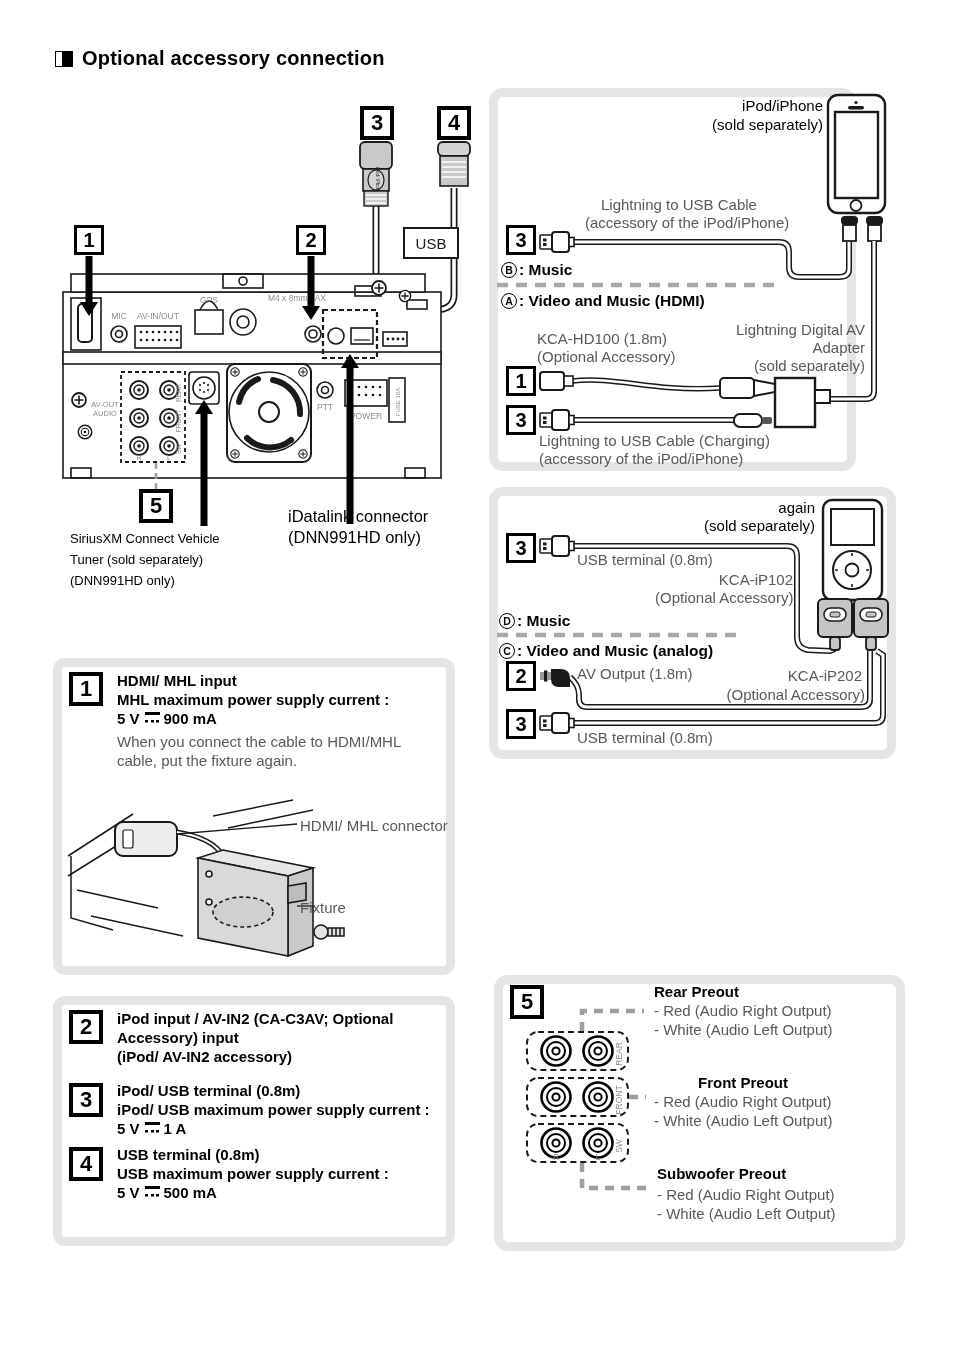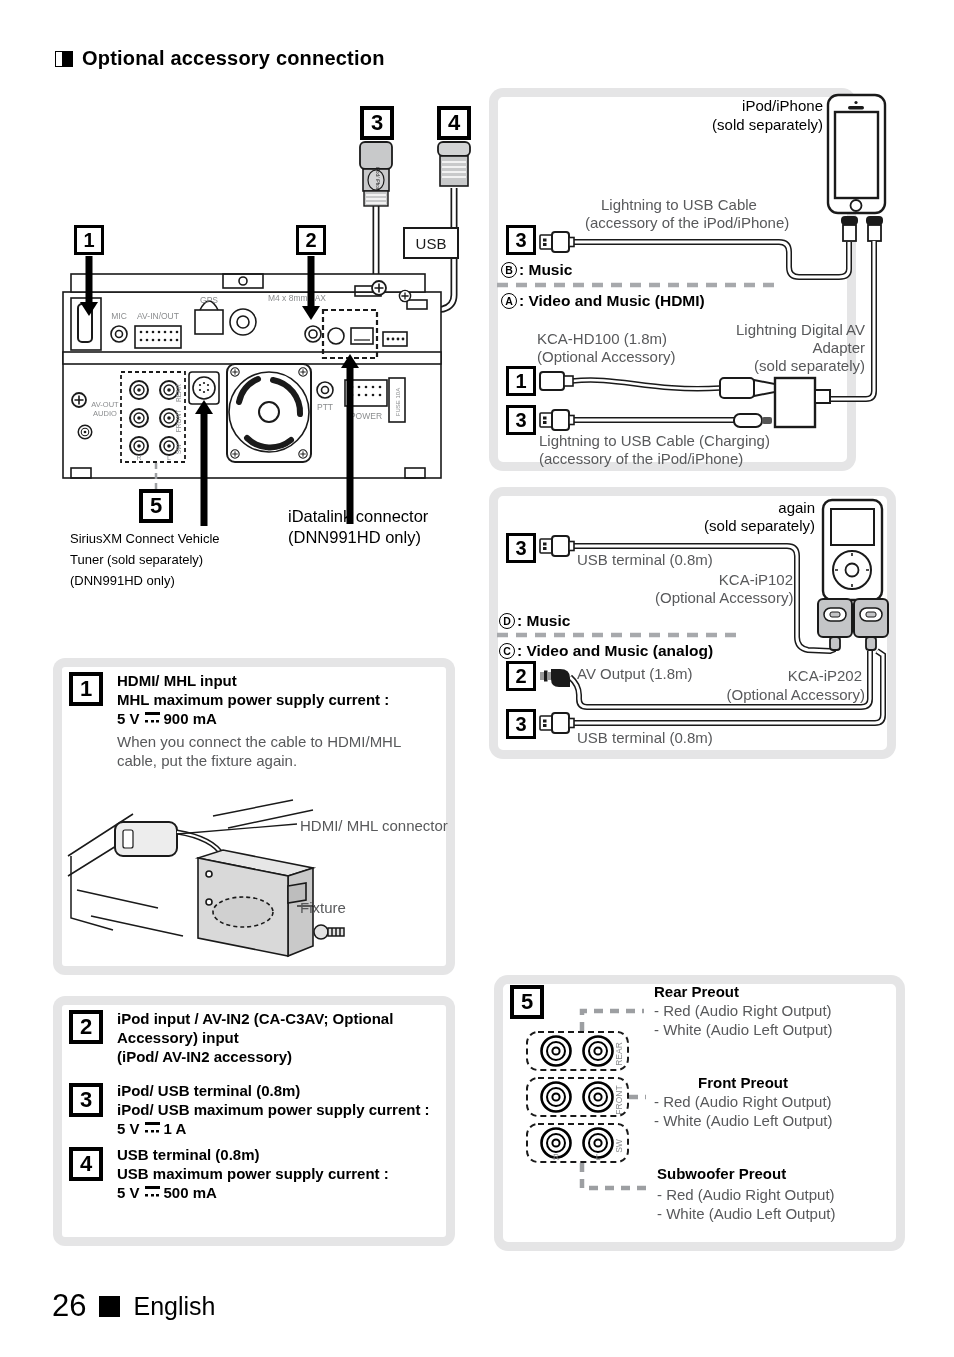--- a/index.html
+++ b/index.html
@@ -492,19 +492,14 @@
     <div class="t g" style="left:160px;top:27px;">- Red (Audio Right Output)</div>
     <div class="t g" style="left:160px;top:46px;">- White (Audio Left Output)</div>
     <div class="t b" style="left:160px;top:99px;margin-left:44px;">Front Preout</div>
     <div class="t g" style="left:160px;top:118px;">- Red (Audio Right Output)</div>
     <div class="t g" style="left:160px;top:137px;">- White (Audio Left Output)</div>
     <div class="t b" style="left:163px;top:190px;">Subwoofer Preout</div>
     <div class="t g" style="left:163px;top:211px;">- Red (Audio Right Output)</div>
     <div class="t g" style="left:163px;top:230px;">- White (Audio Left Output)</div>
   </div>
 
-  <div class="footerbox">
-    <span class="pagenum">26</span>
-    <span class="footicon"></span>
-    <span class="footlang">English</span>
-  </div>
 
 </div>
 
 </body></html>

